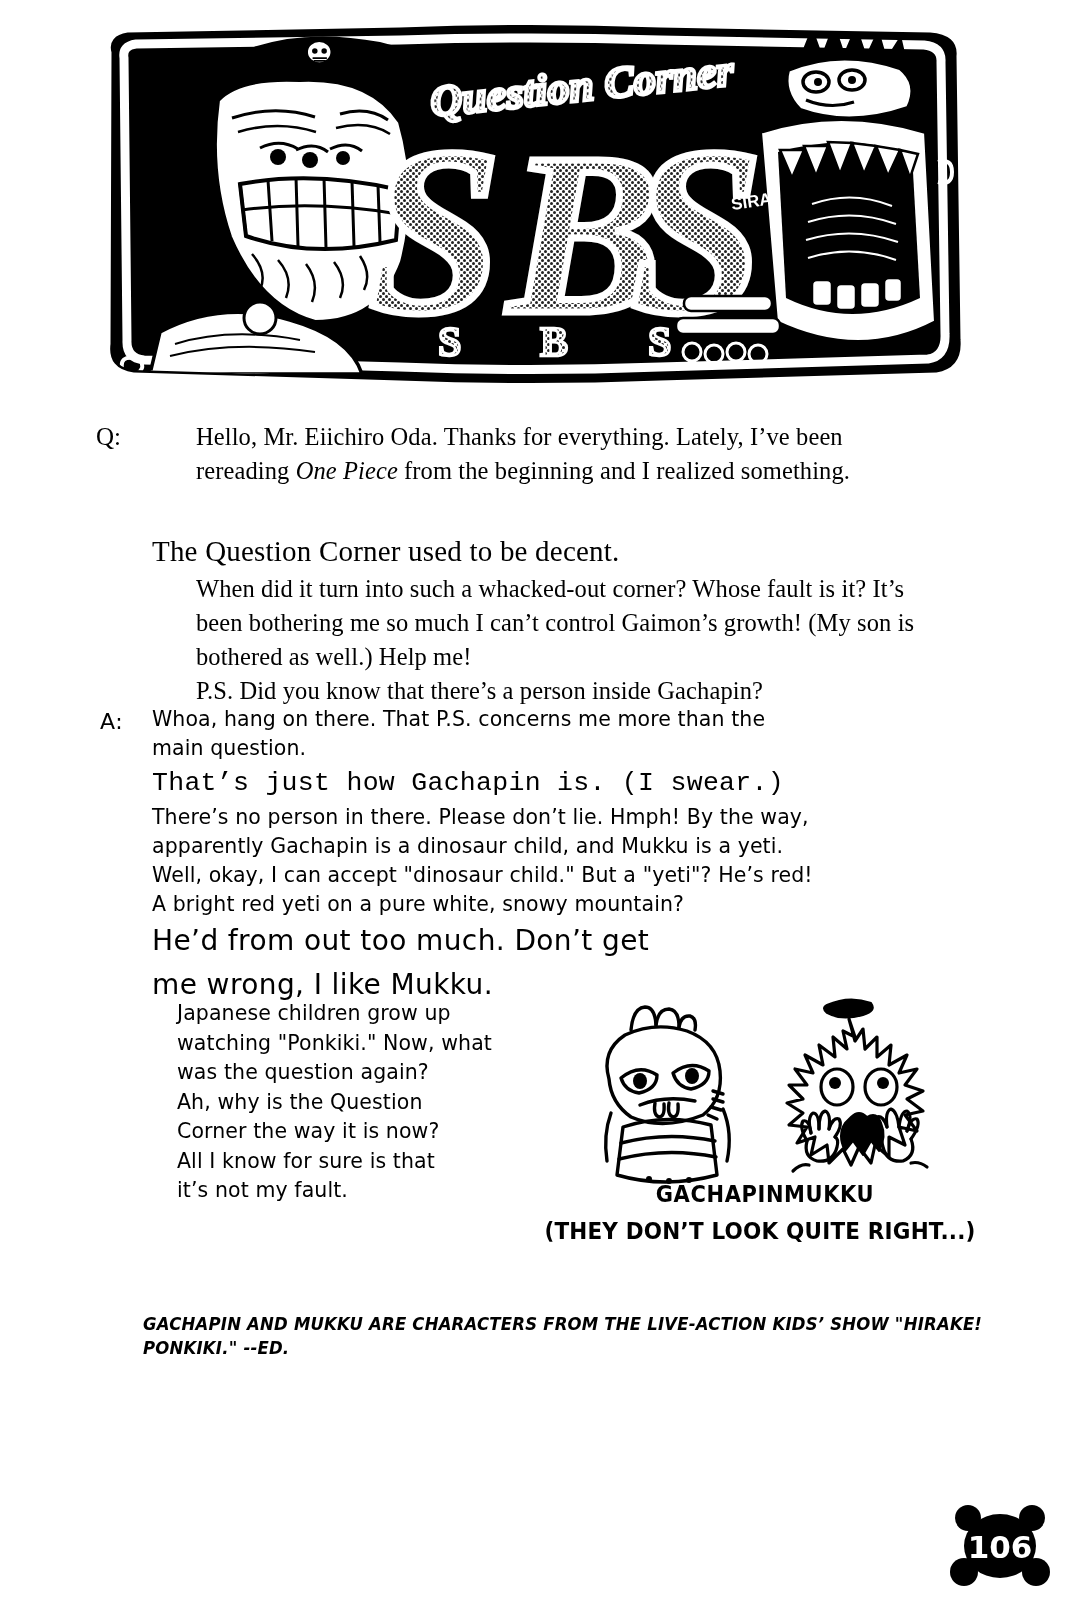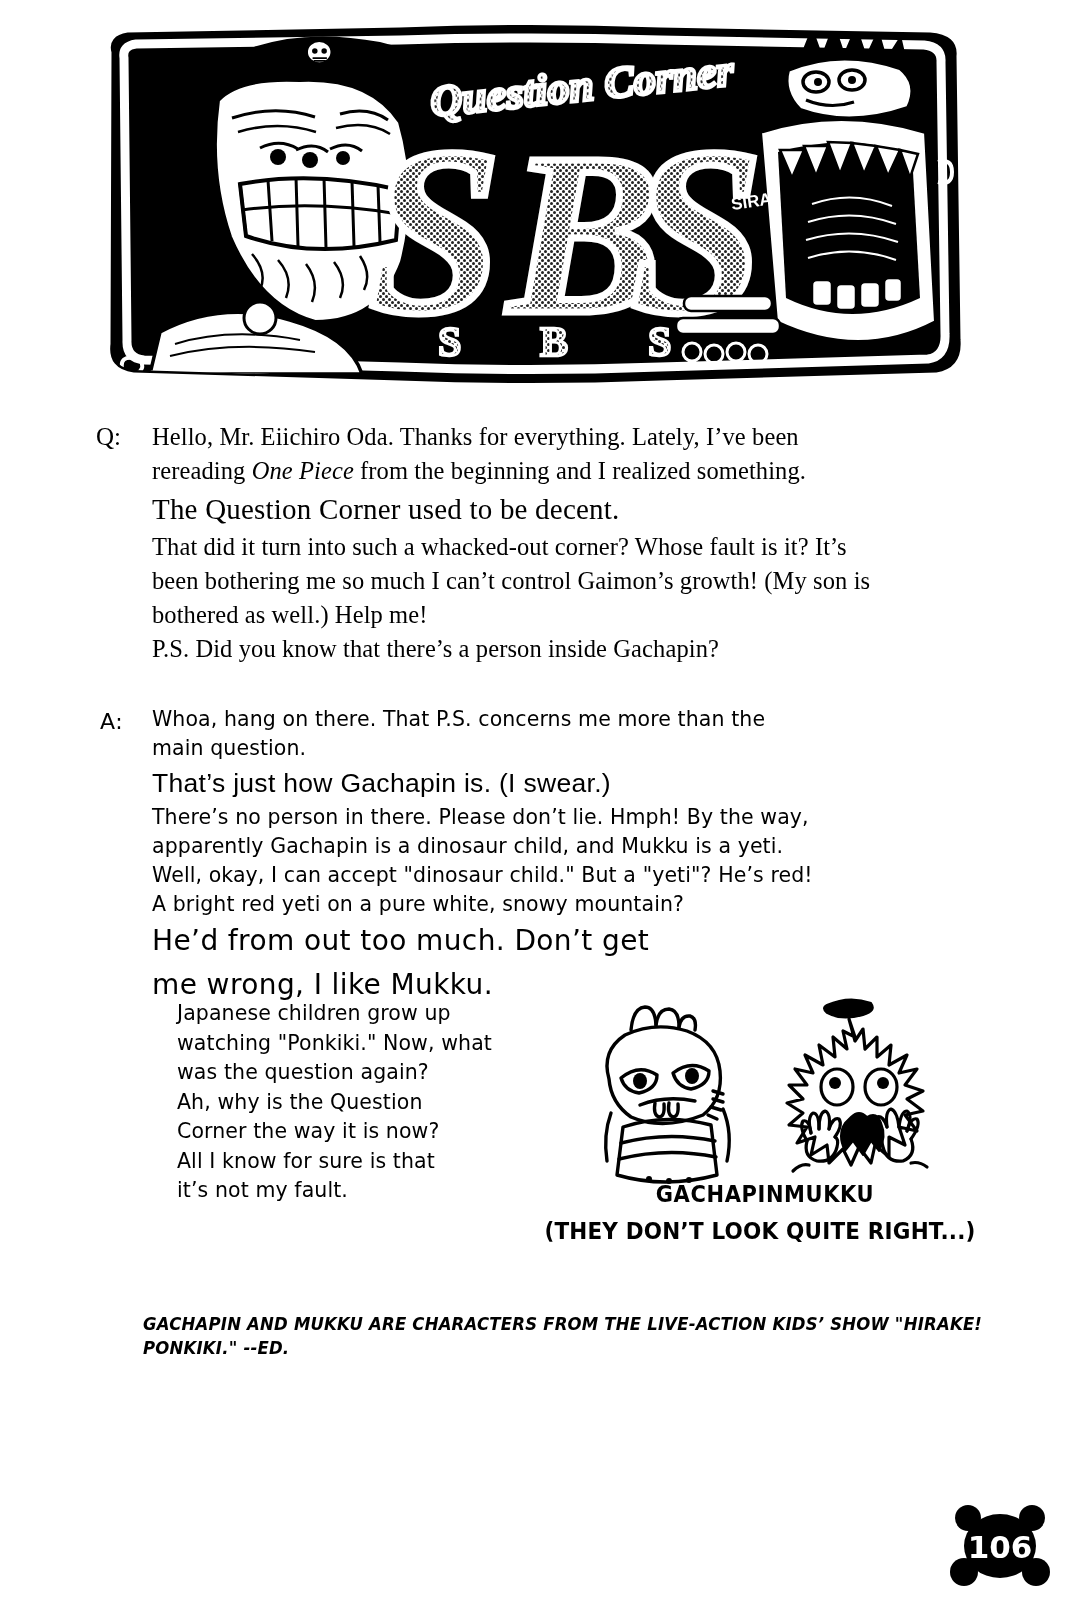--- a/index.html
+++ b/index.html
@@ -43,26 +43,28 @@
     line-height: 34px;
   }
   .qa-body {
     margin-left: 56px;
   }
   .q-line {
     font-family: "Liberation Serif", serif;
     font-size: 24.5px;
     line-height: 34px;
     letter-spacing: .1px;
+    margin-left: 44px;
   }
   .q-title {
     font-family: "Liberation Serif", serif;
     font-size: 29px;
     line-height: 42px;
     letter-spacing: .2px;
+    margin-top: 42px;
   }
   .q-italic { font-style: italic; font-family: Liberation Serif, serif; }
 
   
   #answer-block {
     position: absolute;
     left: 96px;
     top: 705px;
     width: 880px;
   }
@@ -80,21 +82,21 @@
   .hand-line {
     font-family: "DejaVu Sans", sans-serif;
     font-size: 20.5px;
     line-height: 29px;
     letter-spacing: .1px;
     white-space: nowrap;
     transform: scaleY(1.06);
     transform-origin: left bottom;
   }
   .hand-big {
-    font-family: Liberation Sans, sans-serif;
+    font-family: Liberation Mono, monospace;
     font-size: 26.5px;
     line-height: 40px;
     letter-spacing: .3px;
     white-space: nowrap;
   }
   .hand-big2 {
     font-family: "DejaVu Sans", sans-serif;
     font-size: 28px;
     line-height: 44px;
     letter-spacing: .4px;
@@ -332,21 +334,21 @@
 </div>
 
 <div id="question-block">
   <div class="qa-label">Q:</div>
   <div class="qa-body">
     <div class="q-line">Hello, Mr. Eiichiro Oda. Thanks for everything. Lately, I’ve been</div>
     <div class="q-line">
       <span>rereading </span><span class="q-italic">One Piece</span><span> from the beginning and I realized something.</span>
     </div>
     <div class="q-title">The Question Corner used to be decent.</div>
-    <div class="q-line">That did it turn into such a whacked-out corner? Whose fault is it? It’s</div>
+    <div class="q-line">When did it turn into such a whacked-out corner? Whose fault is it? It’s</div>
     <div class="q-line">been bothering me so much I can’t control Gaimon’s growth! (My son is</div>
     <div class="q-line">bothered as well.) Help me!</div>
     <div class="q-line">P.S. Did you know that there’s a person inside Gachapin?</div>
   </div>
 </div>
 
 <div id="answer-block">
   <div class="a-label">A:</div>
   <div class="a-body">
     <div class="hand-line">Whoa, hang on there. That P.S. concerns me more than the</div>

